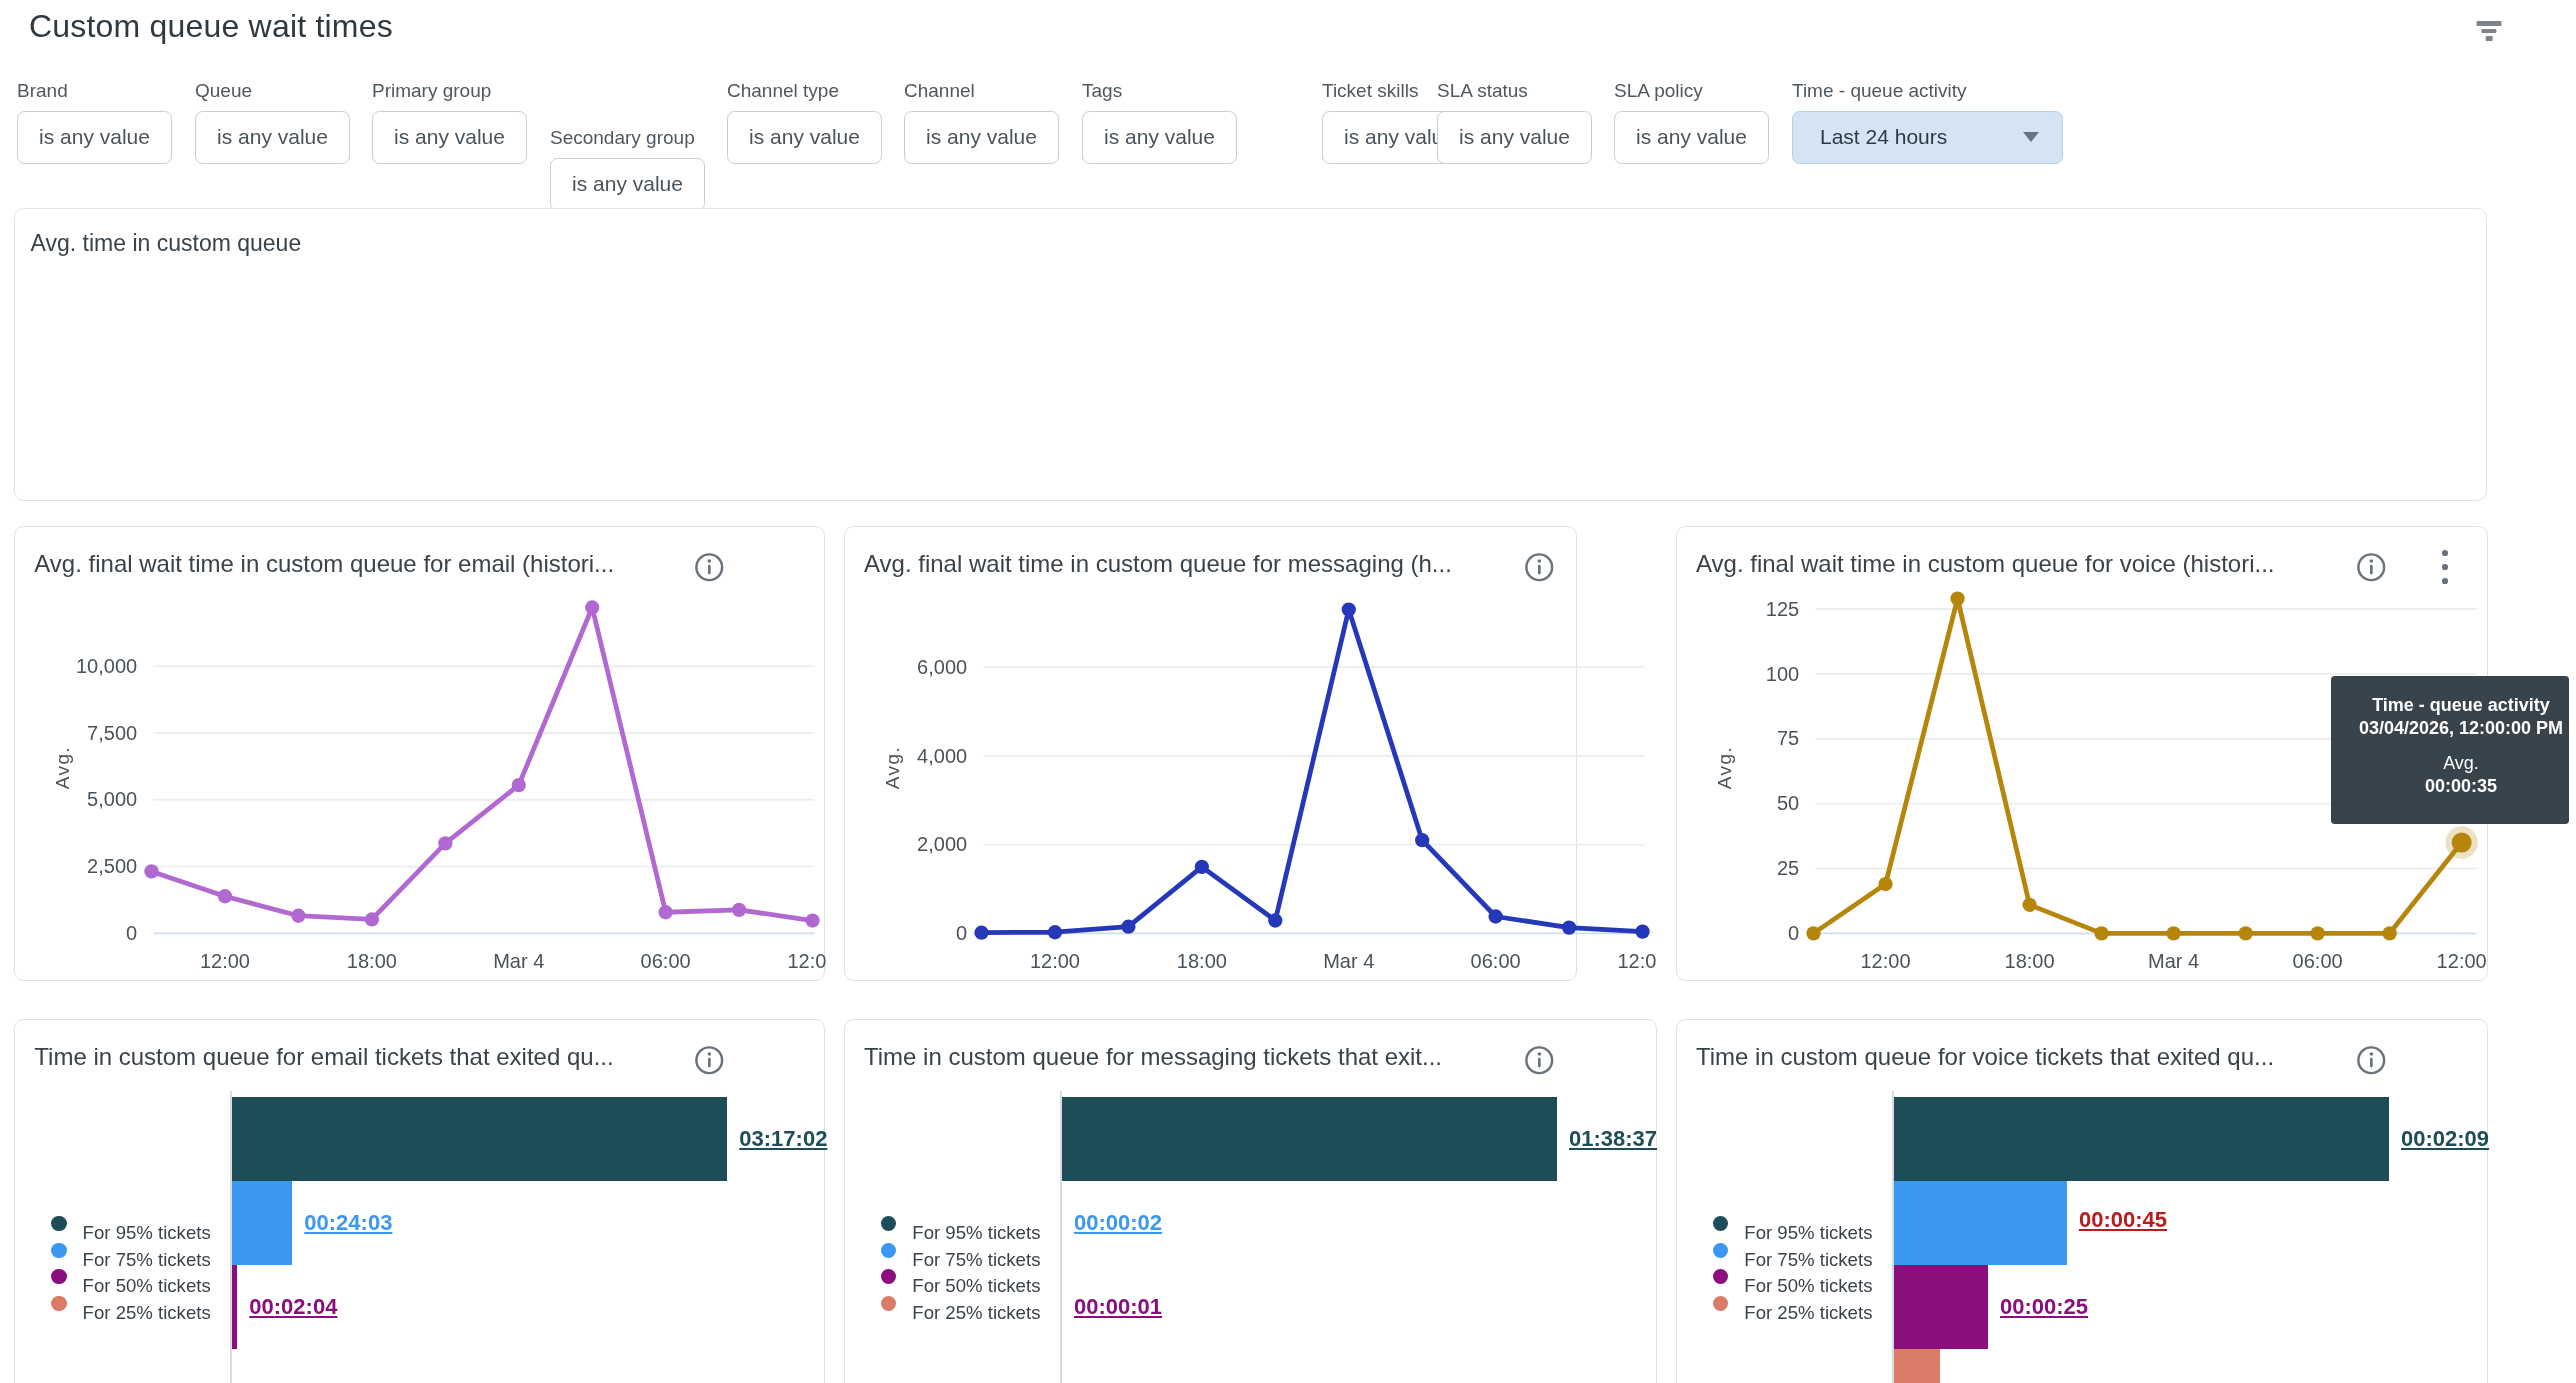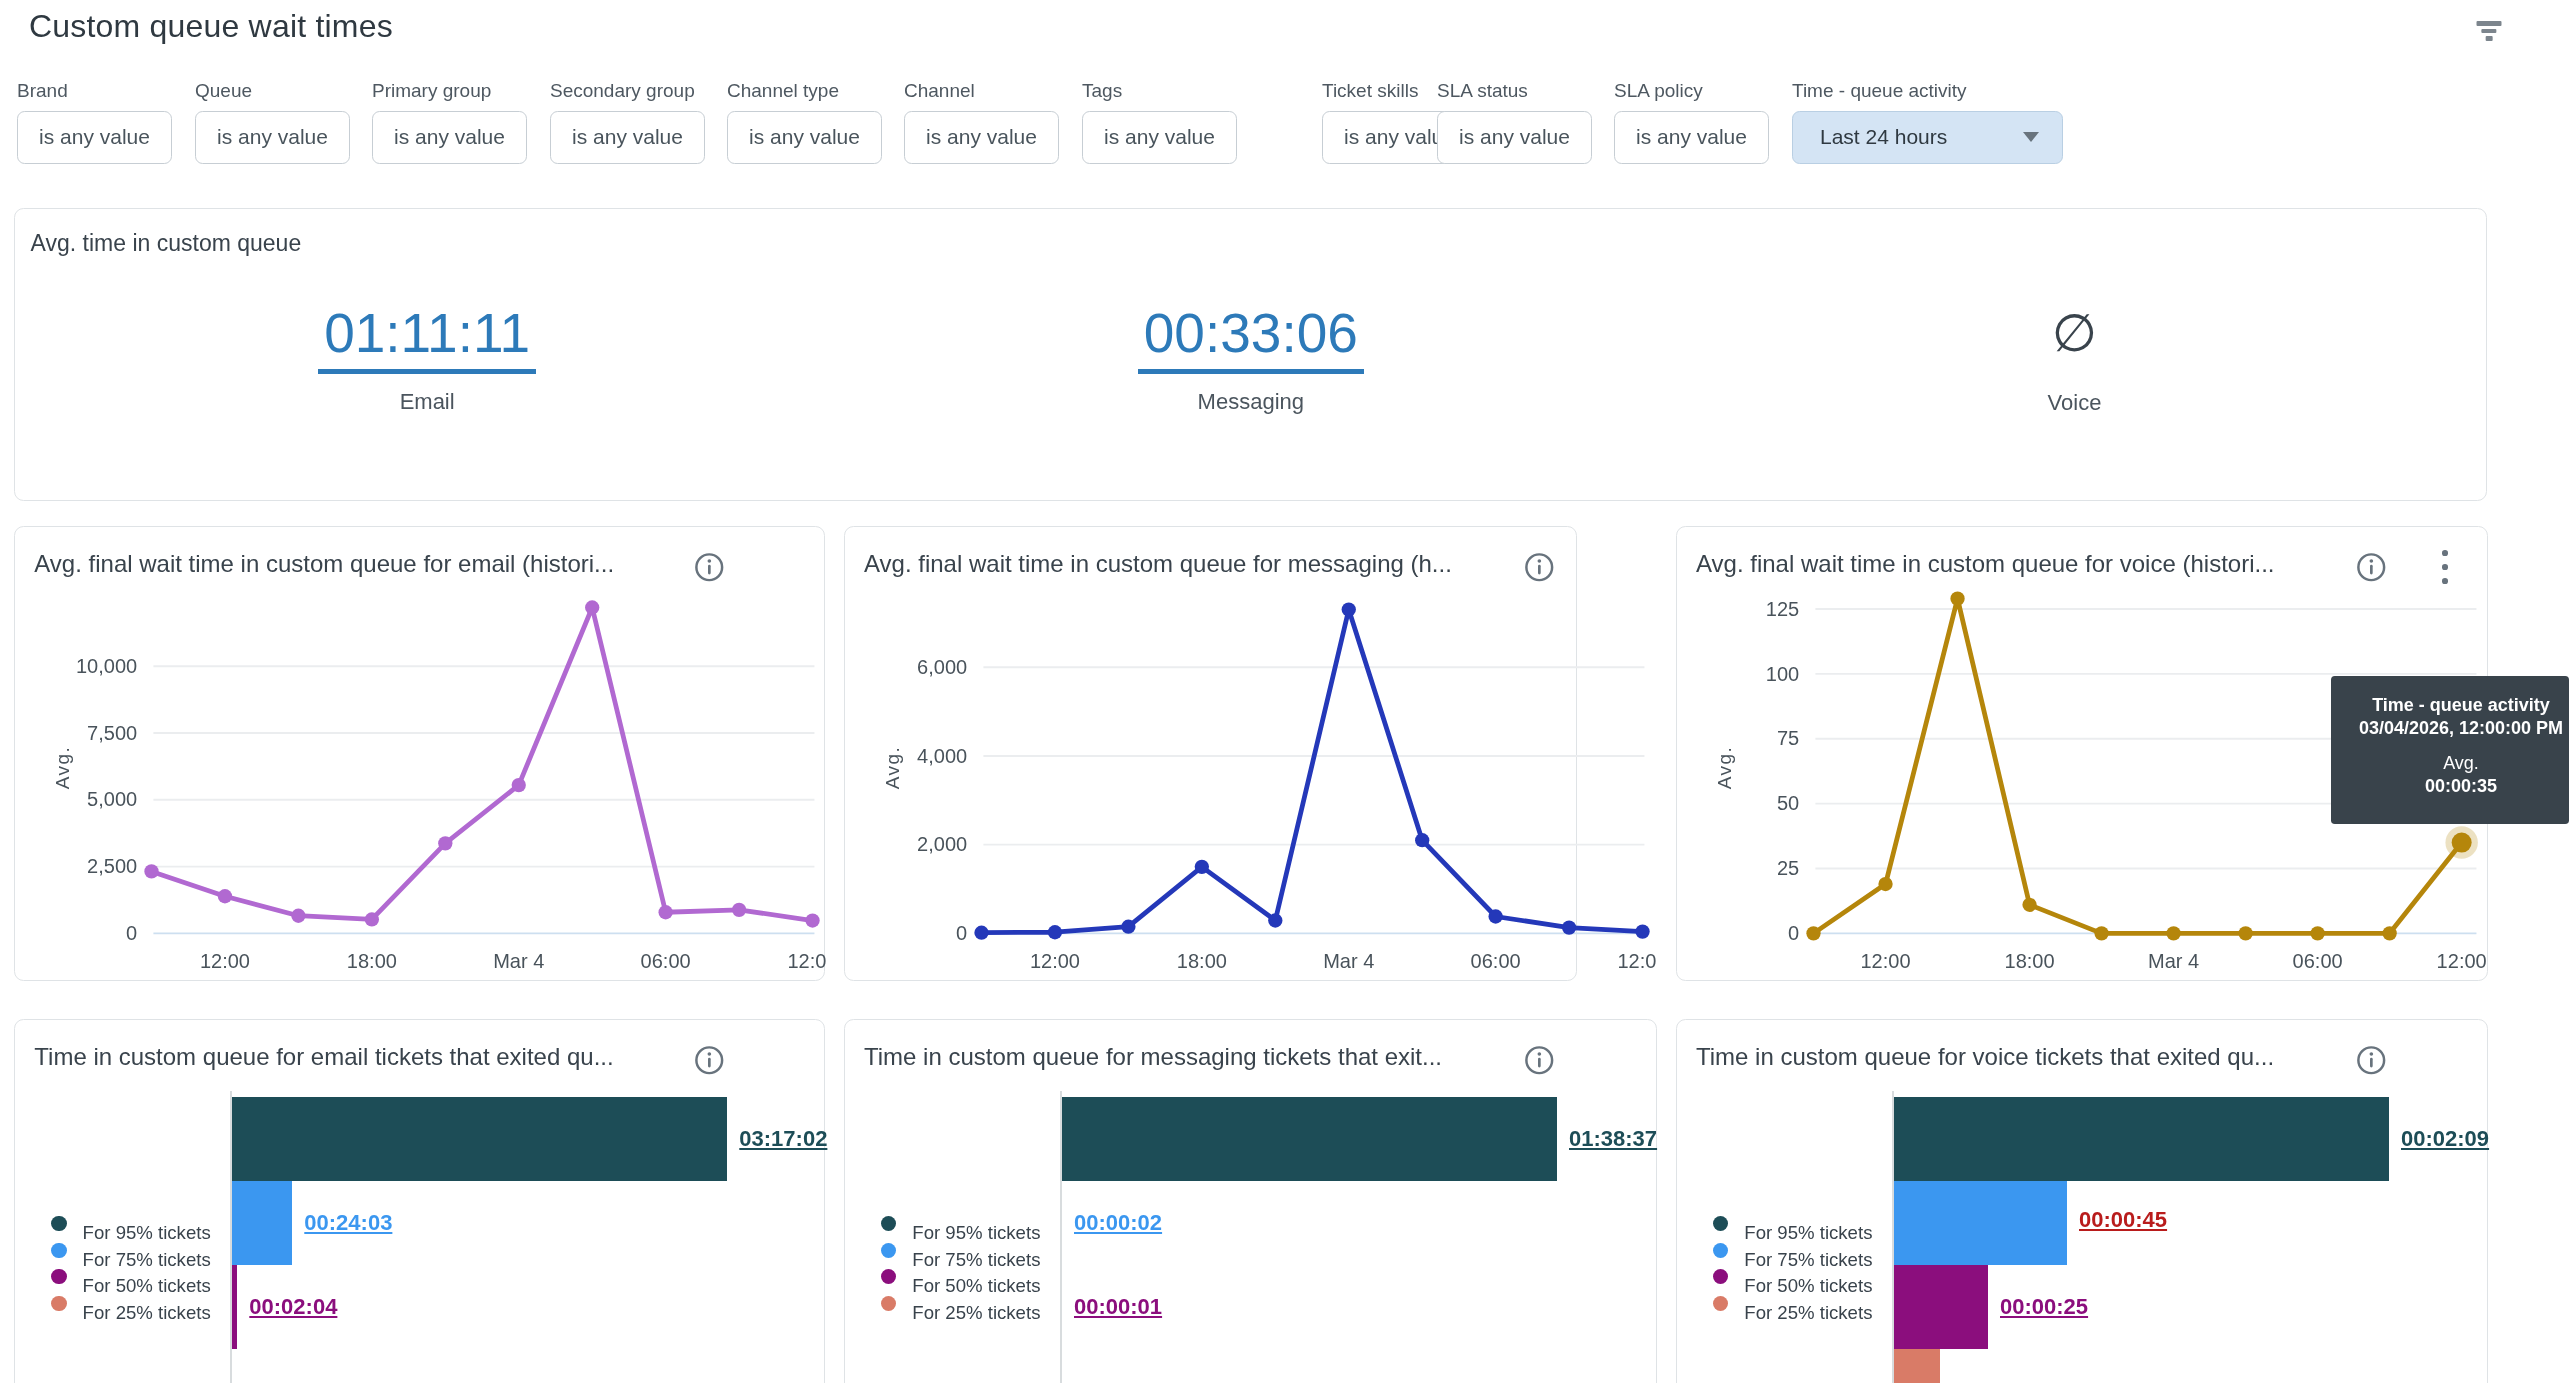--- a/index.html
+++ b/index.html
@@ -76,21 +76,21 @@
         <div class="filter-btn">is any value</div>
       </div>
       <div class="filter-slot" style="left: 195px;">
         <div class="filter-label">Queue</div>
         <div class="filter-btn">is any value</div>
       </div>
       <div class="filter-slot" style="left: 372px;">
         <div class="filter-label">Primary group</div>
         <div class="filter-btn">is any value</div>
       </div>
-      <div class="filter-slot" style="left: 550px;">
+      <div class="filter-slot" style="left: 550px; margin-top: 47px;">
         <div class="filter-label">Secondary group</div>
         <div class="filter-btn">is any value</div>
       </div>
       <div class="filter-slot" style="left: 727px;">
         <div class="filter-label">Channel type</div>
         <div class="filter-btn">is any value</div>
       </div>
       <div class="filter-slot" style="left: 904px;">
         <div class="filter-label">Channel</div>
         <div class="filter-btn">is any value</div>
@@ -112,34 +112,20 @@
         <div class="filter-btn">is any value</div>
       </div>
       <div class="filter-slot" style="left: 1792px;">
         <div class="filter-label">Time - queue activity</div>
         <div class="filter-btn time">Last 24 hours<span class="caret"></span></div>
       </div>
     </div>
 
   <div class="card" style="left:14.3px; top:208px; width:2473px; height:293px;">
     <div class="kpi-title">Avg. time in custom queue</div>
-    <div class="kpi-row" id="kpi-row">
-        <div class="kpi-col">
-          <div class="kpi-value">01:11:11</div>
-          <div class="kpi-label">Email</div>
-        </div>
-        <div class="kpi-col">
-          <div class="kpi-value">00:33:06</div>
-          <div class="kpi-label">Messaging</div>
-        </div>
-        <div class="kpi-col">
-          <div class="kpi-null">∅</div>
-          <div class="kpi-label">Voice</div>
-        </div>
-      </div>
   </div>
 
   <div class="card line-card" style="left:14.3px;   top:526px; width:811px; height:455px;">
       <div class="card-title">Avg. final wait time in custom queue for email (histori...</div>
       <svg class="info-icon" viewBox="0 0 32 32" style="left: 679px;">
         <circle cx="16" cy="16" r="13.5" fill="none" stroke="#68737d" stroke-width="2.6"></circle>
         <rect x="14.7" y="13.5" width="2.8" height="10" rx="1.4" fill="#68737d"></rect>
         <circle cx="16.1" cy="9.5" r="1.9" fill="#68737d"></circle>
       </svg>
       <svg width="811" height="455" viewBox="0 0 850 477" style="position: absolute; left: 0px; top: 0px;">

